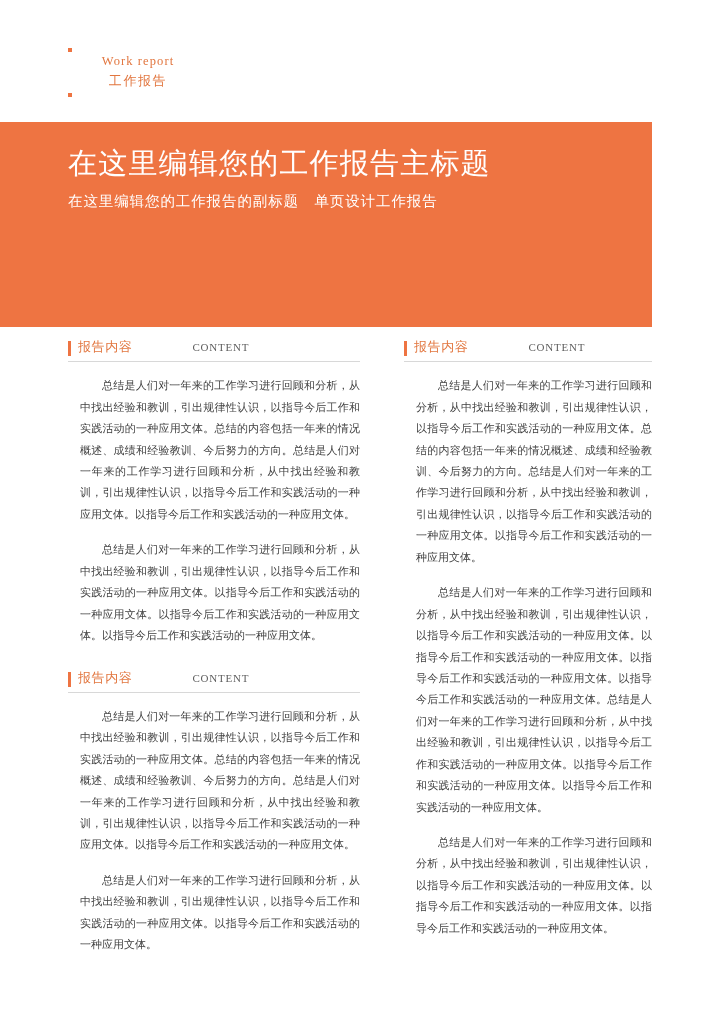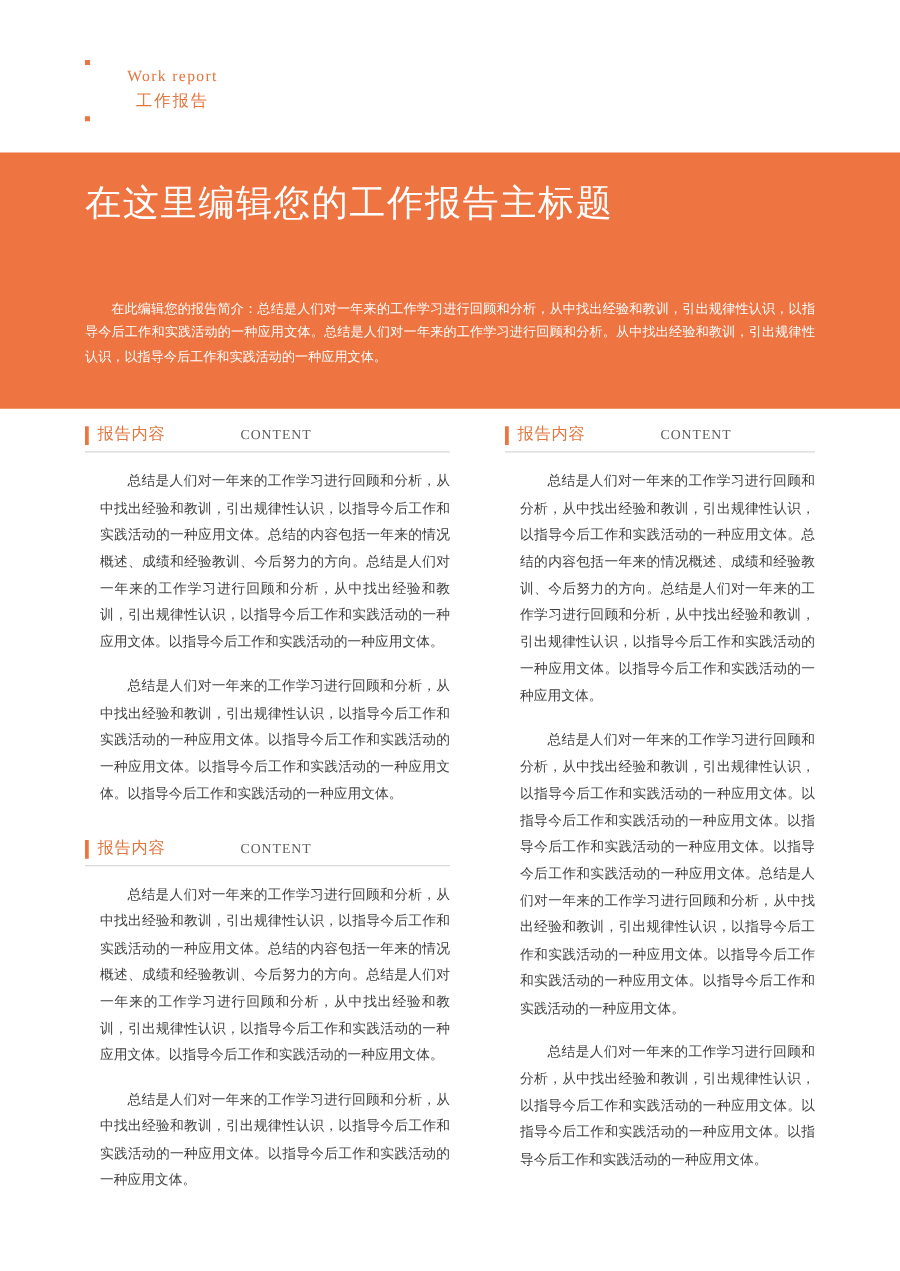--- a/index.html
+++ b/index.html
@@ -64,21 +64,21 @@
     line-height: 1.75;
     white-space: nowrap;
     text-align: center;
   }
 
   
   .hero {
     position: absolute;
     left: 0;
     top: 122px;
-    width: 720px;
+    width: 652px;
     height: 205px;
     background: #ee7442;
     box-sizing: border-box;
   }
   .hero-title {
     position: absolute;
     left: 68px;
     top: 24px;
     font-size: 29px;
     color: #ffffff;
@@ -181,21 +181,21 @@
     <div class="mast-text">
       <div class="mast-en">Work report</div>
       <div class="mast-cn">工作报告</div>
     </div>
     <div class="mast-rule right"></div>
   </div>
 </div>
 
 <div class="hero">
   <h1 class="hero-title">在这里编辑您的工作报告主标题</h1>
-  <p class="hero-intro">在此编辑您的报告简介：总结是人们对一年来的工作学习进行回顾和分析，从中找出经验和教训，引出规律性认识，以指导今后工作和实践活动的一种应用文体。总结是人们对一年来的工作学习进行回顾和分析。从中找出经验和教训，引出规律性认识，以指导今后工作和实践活动的一种应用文体。</p>
+  <div class="hero-subtitle">在这里编辑您的工作报告的副标题　单页设计工作报告</div>
 </div>
 
 <div class="columns">
 
   <div class="col col-left">
 
     <div class="section">
       <div class="sec-head">
         <span class="sec-bar"></span>
         <span class="sec-cn">报告内容</span>

